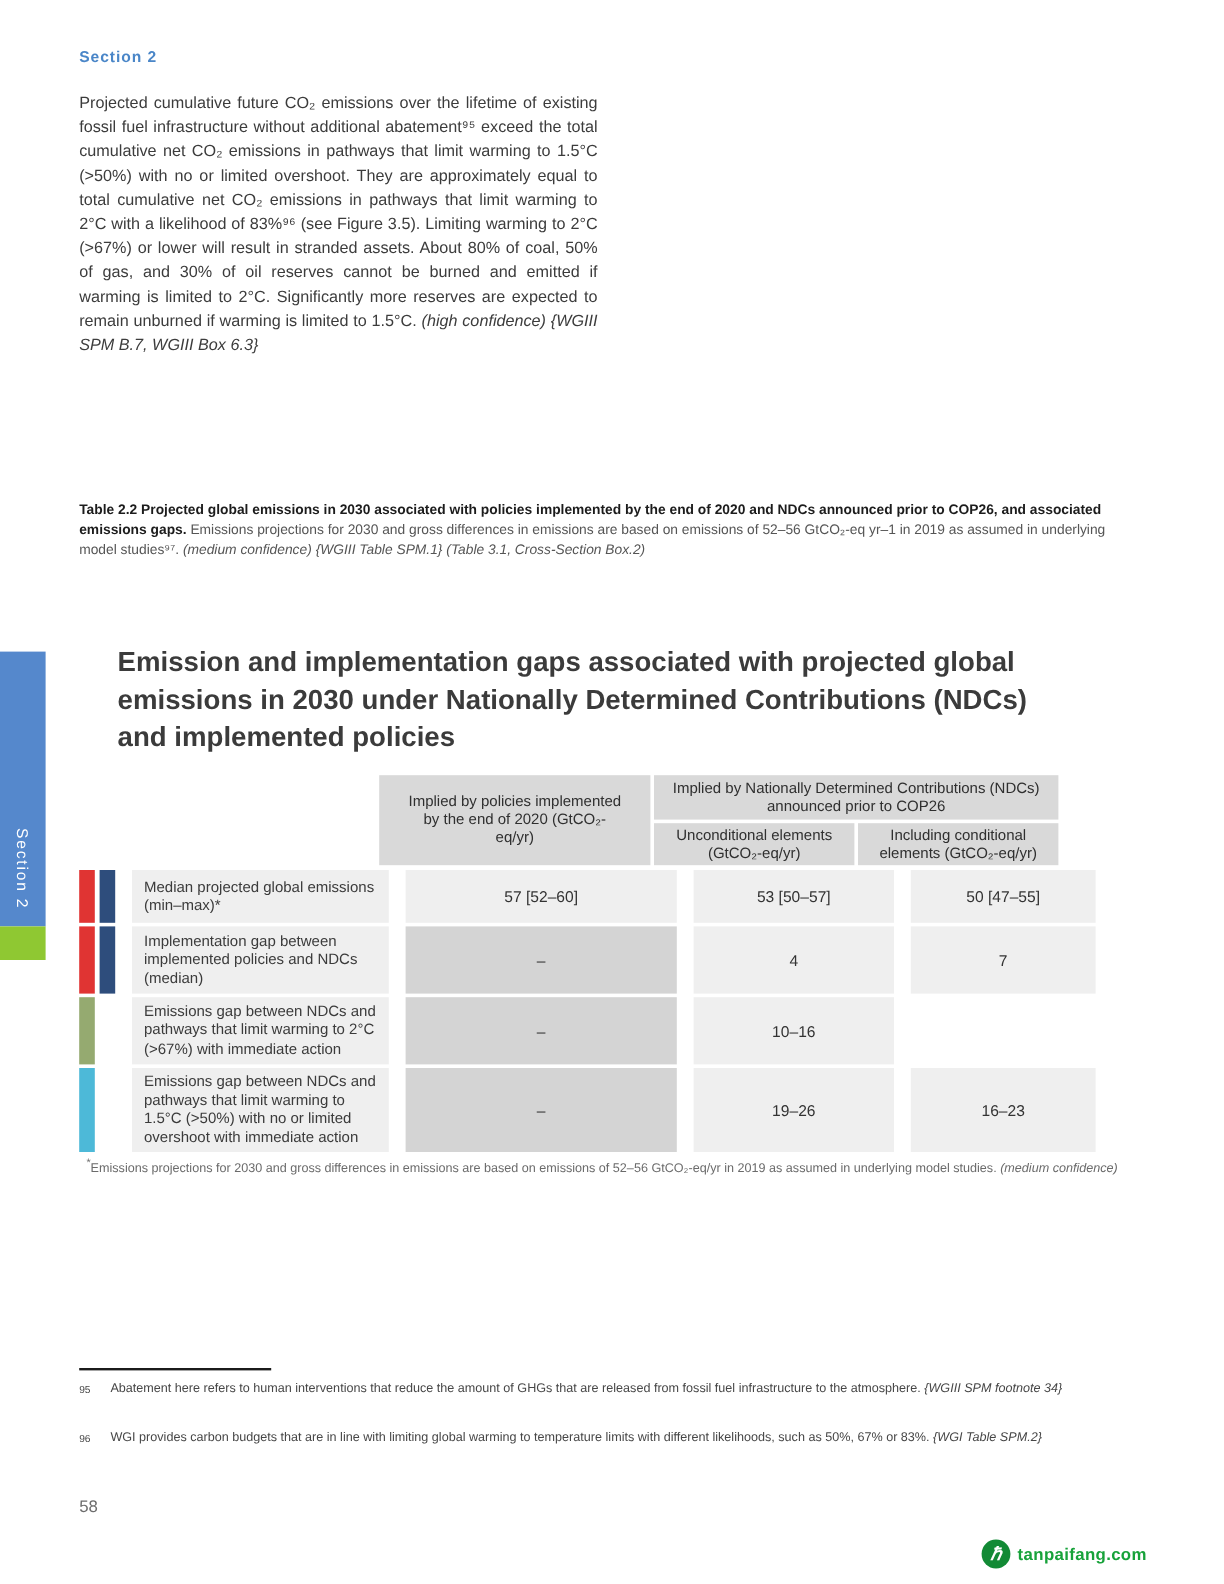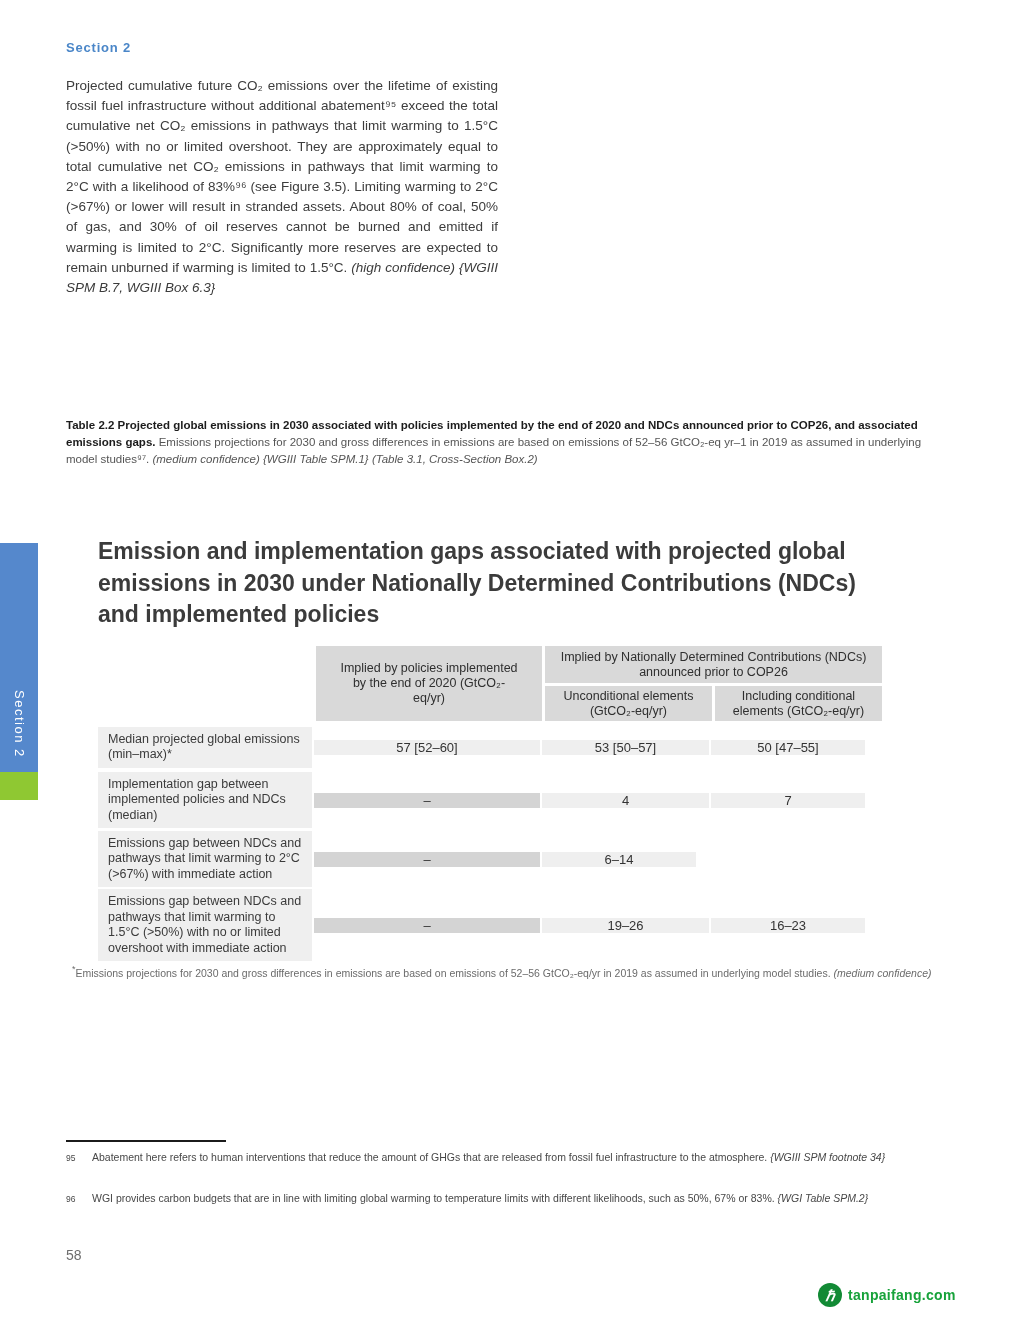--- a/index.html
+++ b/index.html
@@ -54,21 +54,21 @@
   .h-cell {
     background:var(--header-gray); display:flex; align-items:center; justify-content:center;
     text-align:center; color:#2f2f2f; line-height:15px;
   }
   .h-policies { width:226px; height:75px; padding:0 24px; flex:none; }
   .h-ndc { width:337px; flex:none; }
   .h-ndc-group { height:37px; margin-bottom:3px; padding:12px 14px; }
   .h-ndc-subs { display:flex; gap:3px; }
   .h-sub { width:167px; height:35px; flex:none; padding:0 8px; }
 
-  .t-row { display:flex; gap:2px; margin-bottom:3px;align-items:center; }
+  .t-row { display:flex; gap:14px; margin-bottom:3px; }
   .bars { width:30px; flex:none; display:flex; gap:4px; }
   .stripe { width:13px; height:100%; }
   .stripe.red   { background:var(--bar-red); }
   .stripe.navy  { background:var(--bar-navy); }
   .stripe.olive { background:var(--bar-olive); }
   .stripe.cyan  { background:var(--bar-cyan); }
   .lab {
     width:214px; flex:none; background:var(--cell-light); padding:5px 10px;
     display:flex; align-items:center; line-height:15.5px; color:#3b3b3b;
   }
@@ -158,21 +158,21 @@
       <div class="val c3">4</div>
       <div class="val c4">7</div>
     </div>
 
     <div class="t-row r3">
       <div class="bars">
         <div class="stripe olive"></div>
       </div>
       <div class="lab">Emissions gap between NDCs and pathways that limit warming to 2°C (&gt;67%) with immediate action</div>
       <div class="val c2 dark">–</div>
-      <div class="val c4">6–14</div>
+      <div class="val c3">10–16</div>
     </div>
 
     <div class="t-row r4">
       <div class="bars">
         <div class="stripe cyan"></div>
       </div>
       <div class="lab">Emissions gap between NDCs and pathways that limit warming to 1.5°C (&gt;50%) with no or limited overshoot with immediate action</div>
       <div class="val c2 dark">–</div>
       <div class="val c3">19–26</div>
       <div class="val c4">16–23</div>

